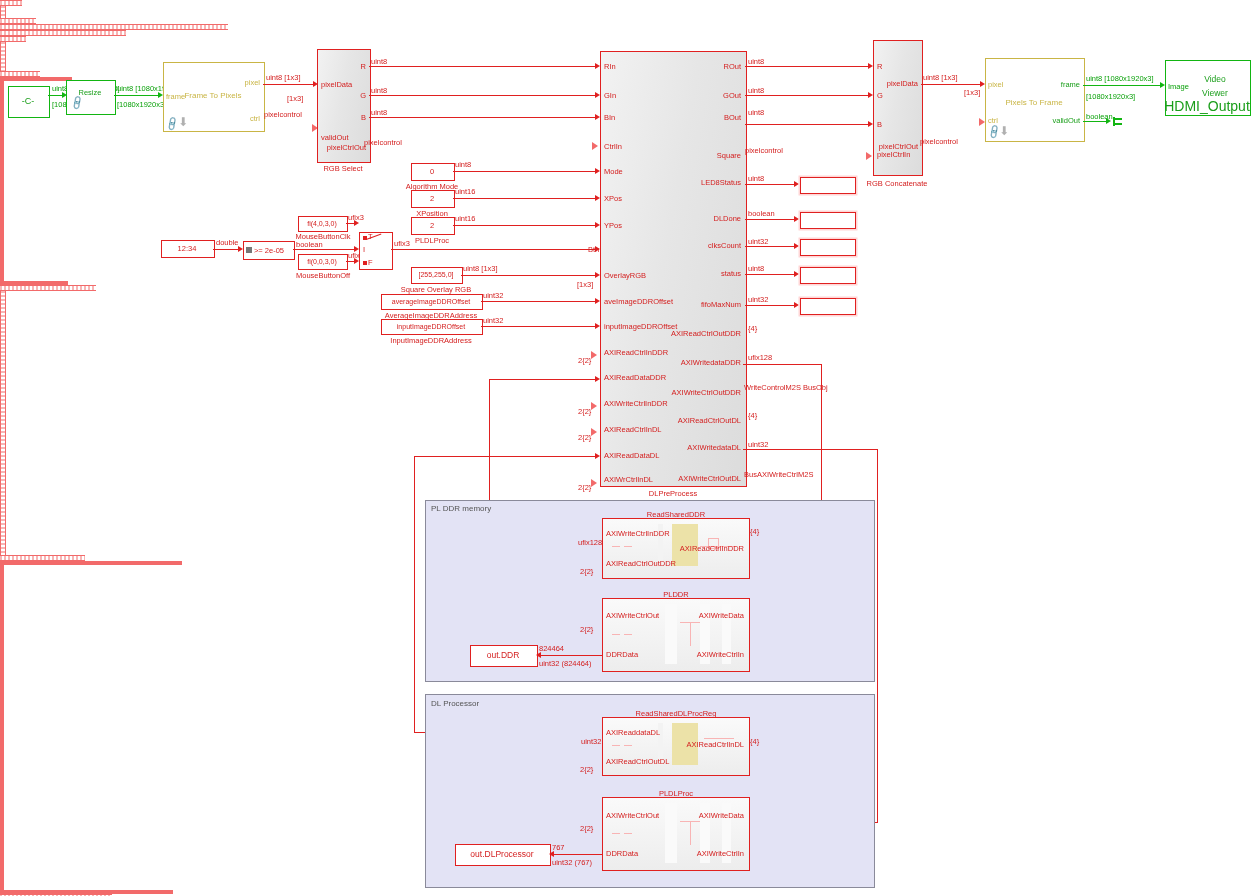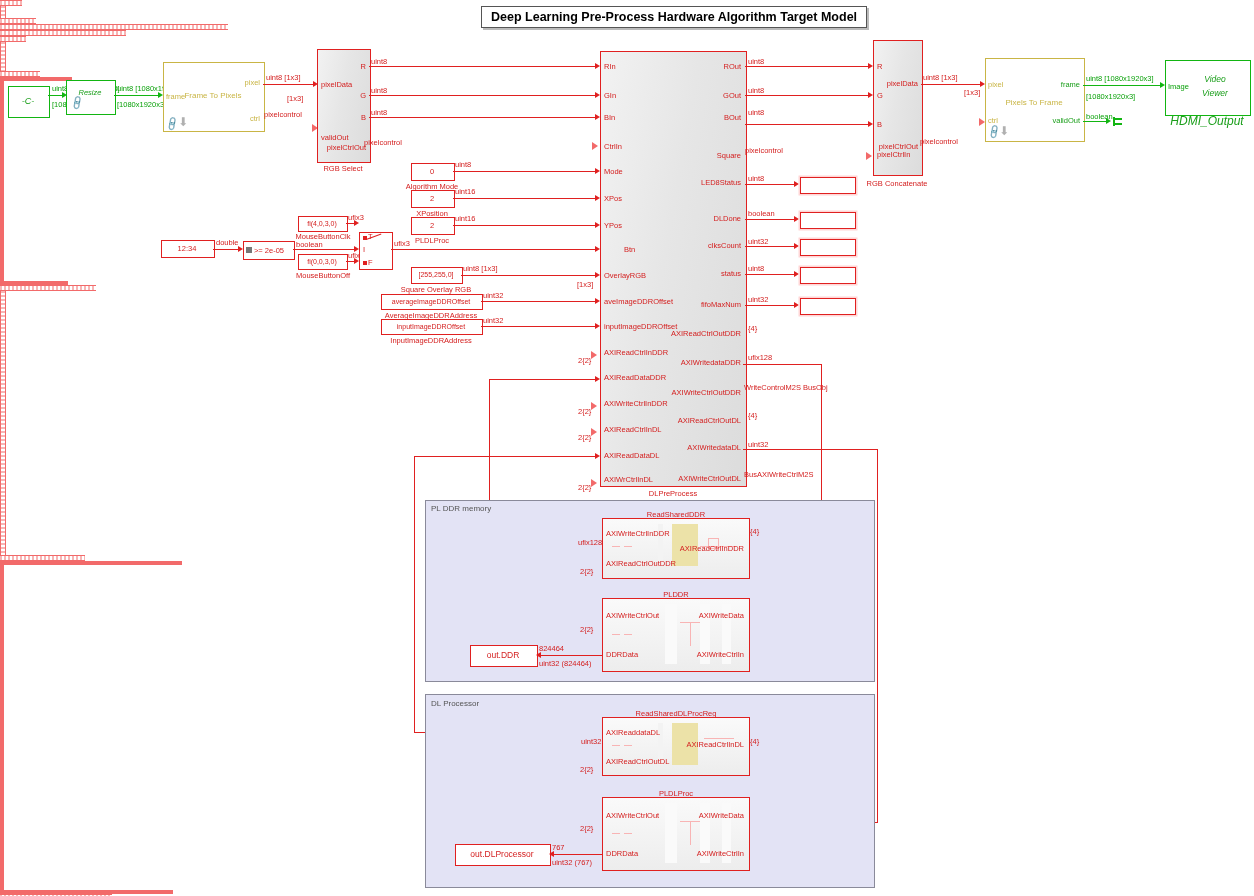--- a/index.html
+++ b/index.html
@@ -61,28 +61,27 @@
   
   .chain{position:absolute;font-size:10px;color:#222;transform:rotate(-35deg);}
   .dnarrow{position:absolute;color:#b0b0b0;font-size:12px;}
 
   .relop{position:absolute;border:1.5px solid #e02020;background:#fff;
          font-size:7.5px;color:#d42020;display:flex;align-items:center;justify-content:center;}
   .sq{position:absolute;background:#777;}
   .ctext{position:absolute;display:flex;align-items:center;justify-content:center;
          font-size:7.5px;color:#d42020;text-align:center;}
   .ctextb{position:absolute;display:flex;align-items:center;justify-content:center;
-         font-size:8.5px;color:#1a9e1a;text-align:center;font-style:italic;}
+         font-size:8.5px;color:#1a9e1a;text-align:center;}
 </style>
 </head>
 <body>
 
 <div id="canvas">
 
-  <div id="title" style="left:481px;top:6px;">Deep Learning Pre-Process Hardware Algorithm Target Model</div>
 
   <div class="gblock" style="left:8px;top:86px;width:40px;height:30px;"></div>
   <div class="ctextb" style="left:8px;top:86px;width:40px;height:30px;font-size:9px;">-C-</div>
 
   <div class="lbl grn" style="left:52px;top:84px;">uint8 [1080x1920x3]</div>
   <div class="lbl grn" style="left:52px;top:100px;">[1080x1920x3]</div>
   <div class="ln g h" style="left:48px;top:95px;width:16px;"></div>
   <div class="ar rg" style="left:62px;top:92px;"></div>
 
   <div class="gblock" style="left:66px;top:80px;width:48px;height:33px;"></div>
@@ -223,21 +222,21 @@
   <div class="rblock" style="left:600px;top:51px;width:145px;height:434px;"></div>
   <div class="ctext" style="left:610px;top:488px;width:126px;height:10px;">DLPreProcess</div>
 
   <div class="lbl" style="left:604px;top:62px;">RIn</div>
   <div class="lbl" style="left:604px;top:91px;">GIn</div>
   <div class="lbl" style="left:604px;top:113px;">BIn</div>
   <div class="lbl" style="left:604px;top:142px;">CtrlIn</div>
   <div class="lbl" style="left:604px;top:167px;">Mode</div>
   <div class="lbl" style="left:604px;top:194px;">XPos</div>
   <div class="lbl" style="left:604px;top:221px;">YPos</div>
-  <div class="lbl" style="left:616px;top:245px;margin-left:8px;">Btn</div>
+  <div class="lbl" style="left:580px;top:245px;margin-left:8px;">Btn</div>
   <div class="lbl" style="left:604px;top:271px;">OverlayRGB</div>
   <div class="lbl" style="left:604px;top:297px;">aveImageDDROffset</div>
   <div class="lbl" style="left:604px;top:322px;">inputImageDDROffset</div>
   <div class="lbl" style="left:604px;top:348px;">AXIReadCtrlInDDR</div>
   <div class="lbl" style="left:604px;top:373px;">AXIReadDataDDR</div>
   <div class="lbl" style="left:604px;top:399px;">AXIWriteCtrlInDDR</div>
   <div class="lbl" style="left:604px;top:425px;">AXIReadCtrlInDL</div>
   <div class="lbl" style="left:604px;top:451px;">AXIReadDataDL</div>
   <div class="lbl" style="left:604px;top:475px;">AXIWrCtrlInDL</div>
 
@@ -341,21 +340,21 @@
   <div class="ln g h" style="left:1083px;top:121px;width:26px;"></div>
   <div class="ar rg" style="left:1106px;top:118px;"></div>
   <div class="ln g v" style="left:1113px;top:117px;height:9px;width:1.5px;"></div>
   <div class="ln g h" style="left:1113px;top:118px;width:9px;height:1.5px;"></div>
   <div class="ln g h" style="left:1113px;top:123px;width:9px;height:1.5px;"></div>
 
   <div class="gblock" style="left:1165px;top:60px;width:84px;height:54px;"></div>
   <div class="lbl grn" style="left:1168px;top:82px;">Image</div>
   <div class="ctextb" style="left:1185px;top:73px;width:60px;height:12px;">Video</div>
   <div class="ctextb" style="left:1185px;top:87px;width:60px;height:12px;">Viewer</div>
-  <div class="ctextb" style="left:1165px;top:115px;width:84px;height:12px;font-size:12px;">HDMI_Output</div>
+  <div class="ctextb" style="left:1165px;top:100px;width:84px;height:12px;font-size:14px;">HDMI_Output</div>
 
   <div class="busH" style="left:743px;top:335px;width:72px;"></div>
   <div class="busV" style="left:811px;top:335px;height:200px;"></div>
   <div class="busH" style="left:747px;top:533px;width:68px;"></div>
   <div class="ar lb" style="left:742px;top:531px;"></div>
 
   <div class="ln h" style="left:743px;top:364px;width:79px;"></div>
   <div class="ln v" style="left:821px;top:364px;height:263px;"></div>
   <div class="ln h" style="left:752px;top:627px;width:69px;"></div>
   <div class="ar l" style="left:747px;top:624px;"></div>

